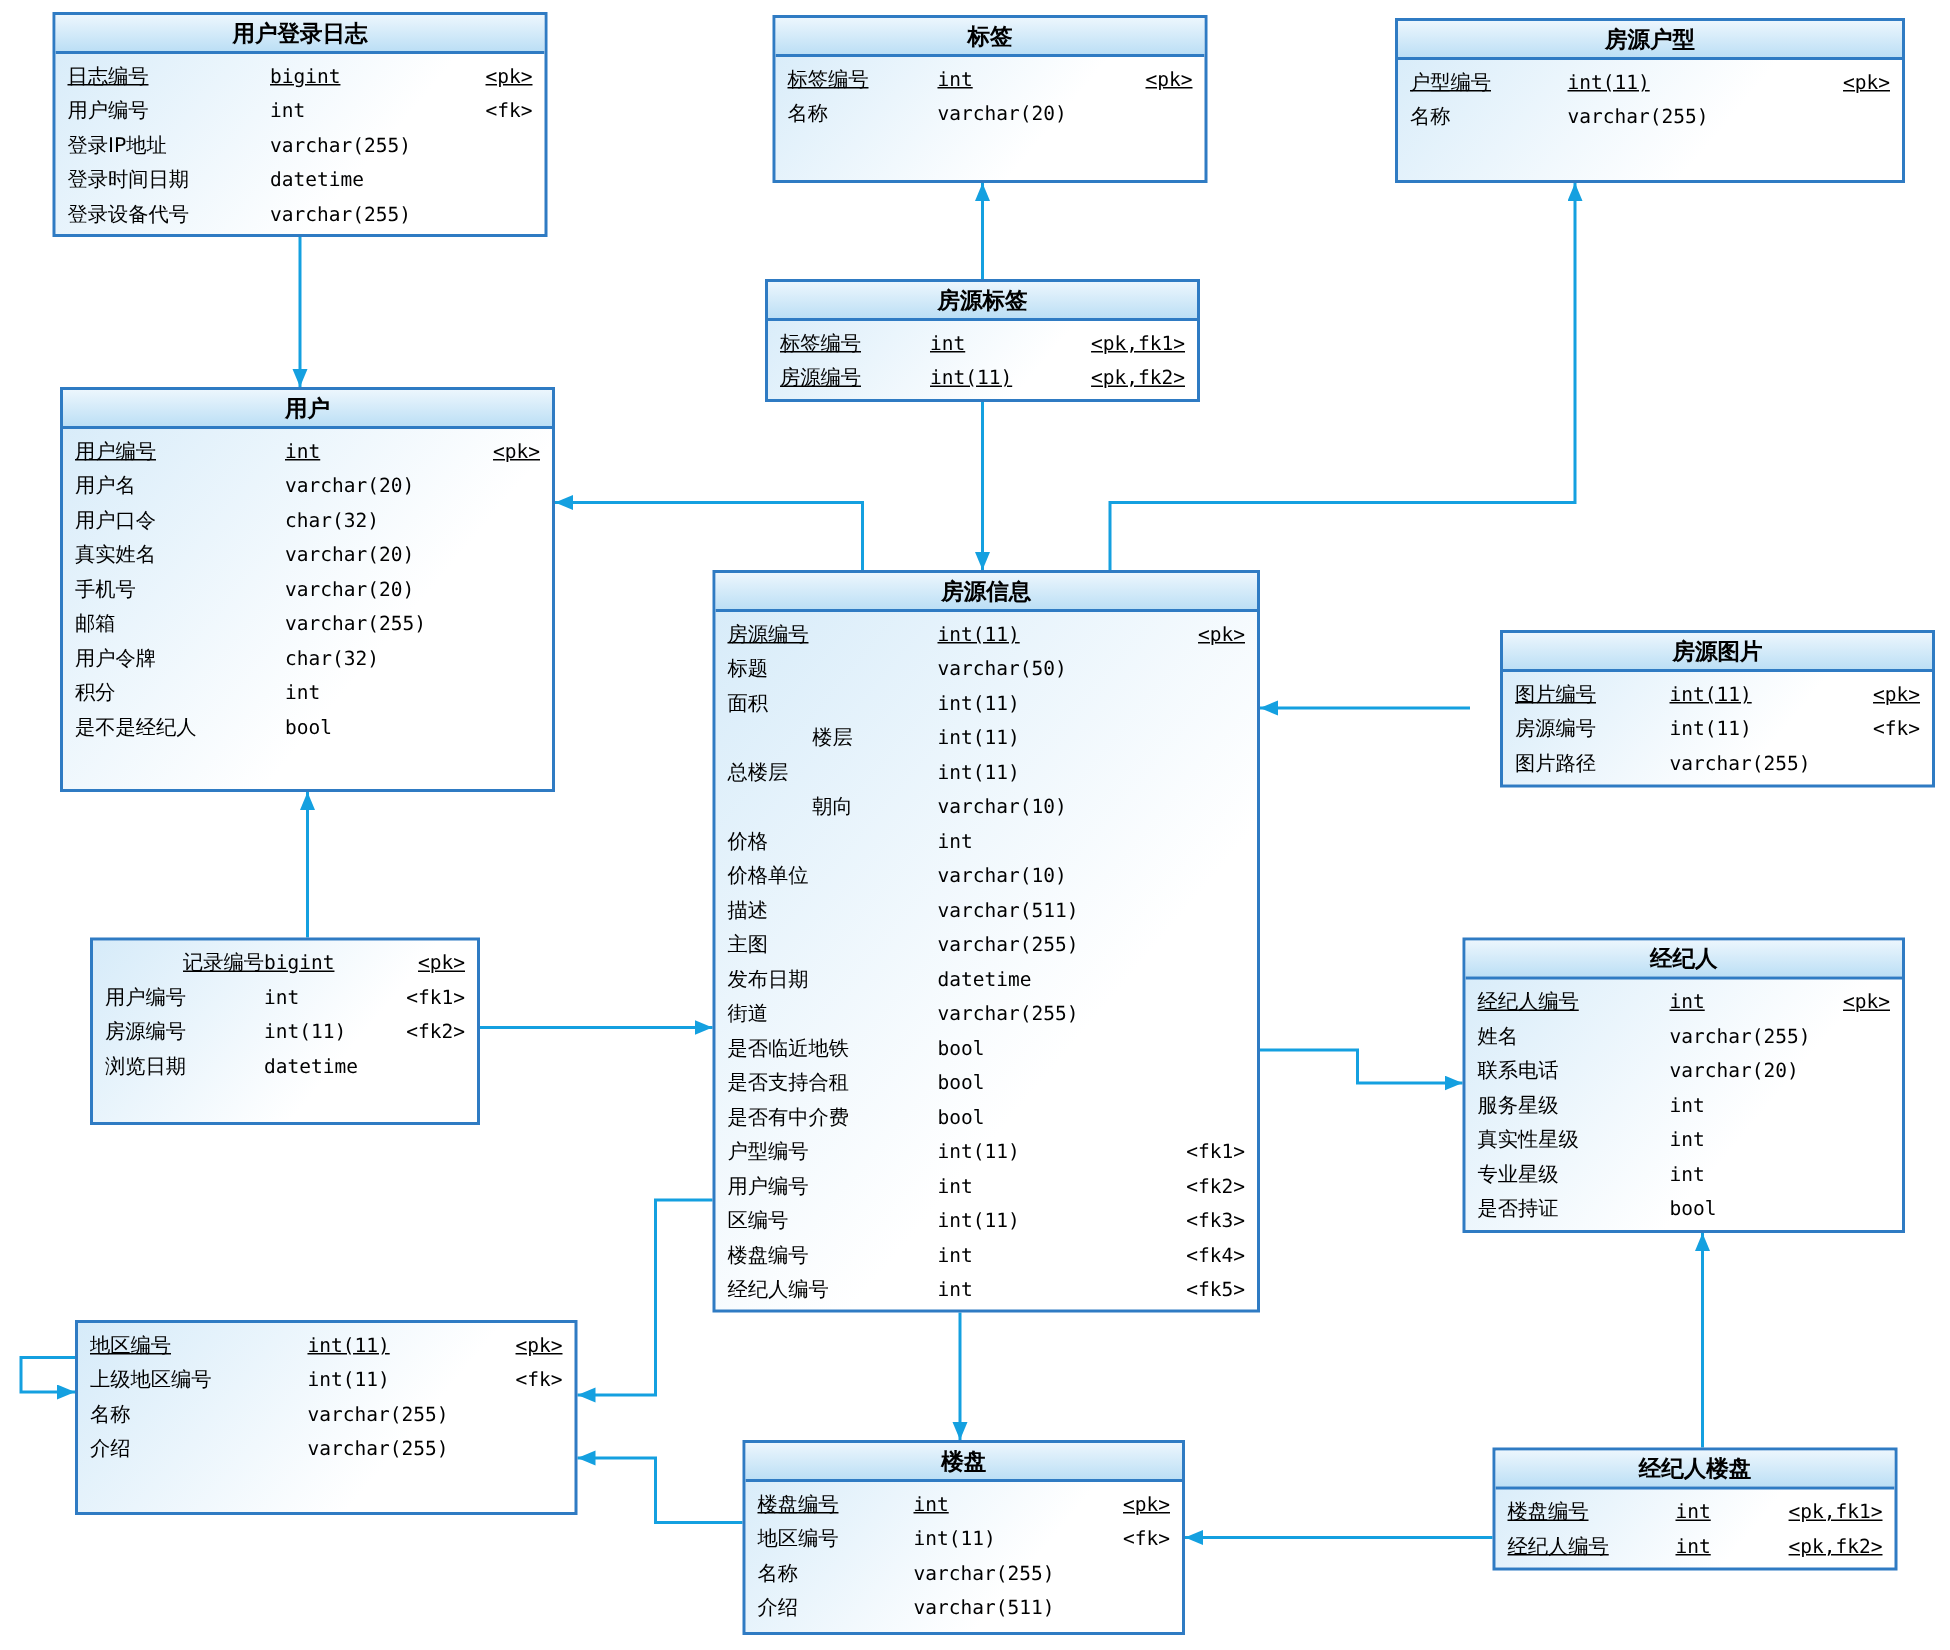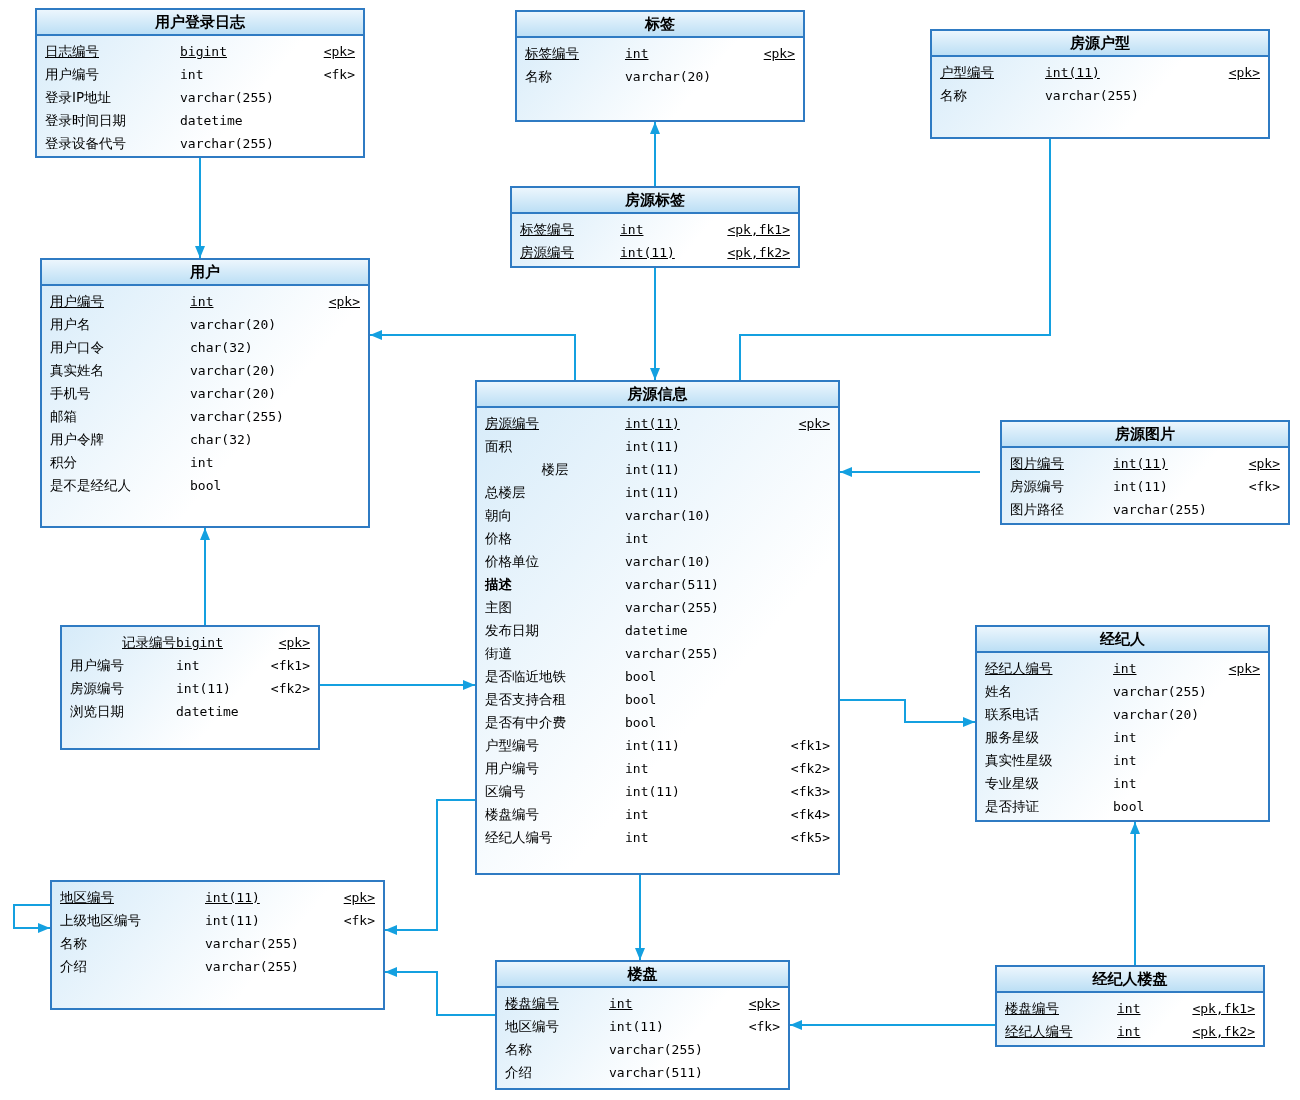--- a/index.html
+++ b/index.html
@@ -128,21 +128,21 @@
     <span class="col-type">int</span>
     <span class="col-key">&lt;pk&gt;</span>
   </div>
         <div class="col-row">
     <span class="col-name" style="width: 100px;">名称</span>
     <span class="col-type">varchar(20)</span>
     <span class="col-key"></span>
   </div>
       </div>
   </div>
-    <div class="entity" style="left: 930px; top: 12px; width: 340px; height: 110px; margin-top: 17px;">
+    <div class="entity" style="left: 930px; top: 12px; width: 340px; height: 110px;">
     <div class="entity-header">房源户型</div>
     <div class="entity-body">
         <div class="col-row pk">
     <span class="col-name" style="width: 105px;">户型编号</span>
     <span class="col-type">int(11)</span>
     <span class="col-key">&lt;pk&gt;</span>
   </div>
         <div class="col-row">
     <span class="col-name" style="width: 105px;">名称</span>
     <span class="col-type">varchar(255)</span>
@@ -217,51 +217,56 @@
   </div>
     <div class="entity" style="left: 475px; top: 380px; width: 365px; height: 495px;">
     <div class="entity-header">房源信息</div>
     <div class="entity-body">
         <div class="col-row pk">
     <span class="col-name" style="width: 140px;">房源编号</span>
     <span class="col-type">int(11)</span>
     <span class="col-key">&lt;pk&gt;</span>
   </div>
         <div class="col-row">
+    <span class="col-name" style="width: 140px;">标题</span>
+    <span class="col-type">varchar(50)</span>
+    <span class="col-key"></span>
+  </div>
+        <div class="col-row">
     <span class="col-name" style="width: 140px;">面积</span>
     <span class="col-type">int(11)</span>
     <span class="col-key"></span>
   </div>
         <div class="col-row">
     <span class="col-name" style="width: 140px; text-align: center;">楼层</span>
     <span class="col-type">int(11)</span>
     <span class="col-key"></span>
   </div>
         <div class="col-row">
     <span class="col-name" style="width: 140px;">总楼层</span>
     <span class="col-type">int(11)</span>
     <span class="col-key"></span>
   </div>
         <div class="col-row">
-    <span class="col-name" style="width: 140px;">朝向</span>
+    <span class="col-name" style="width: 140px; text-align: center;">朝向</span>
     <span class="col-type">varchar(10)</span>
     <span class="col-key"></span>
   </div>
         <div class="col-row">
     <span class="col-name" style="width: 140px;">价格</span>
     <span class="col-type">int</span>
     <span class="col-key"></span>
   </div>
         <div class="col-row">
     <span class="col-name" style="width: 140px;">价格单位</span>
     <span class="col-type">varchar(10)</span>
     <span class="col-key"></span>
   </div>
         <div class="col-row">
-    <span class="col-name" style="width: 140px; font-weight: bold;">描述</span>
+    <span class="col-name" style="width: 140px;">描述</span>
     <span class="col-type">varchar(511)</span>
     <span class="col-key"></span>
   </div>
         <div class="col-row">
     <span class="col-name" style="width: 140px;">主图</span>
     <span class="col-type">varchar(255)</span>
     <span class="col-key"></span>
   </div>
         <div class="col-row">
     <span class="col-name" style="width: 140px;">发布日期</span>

